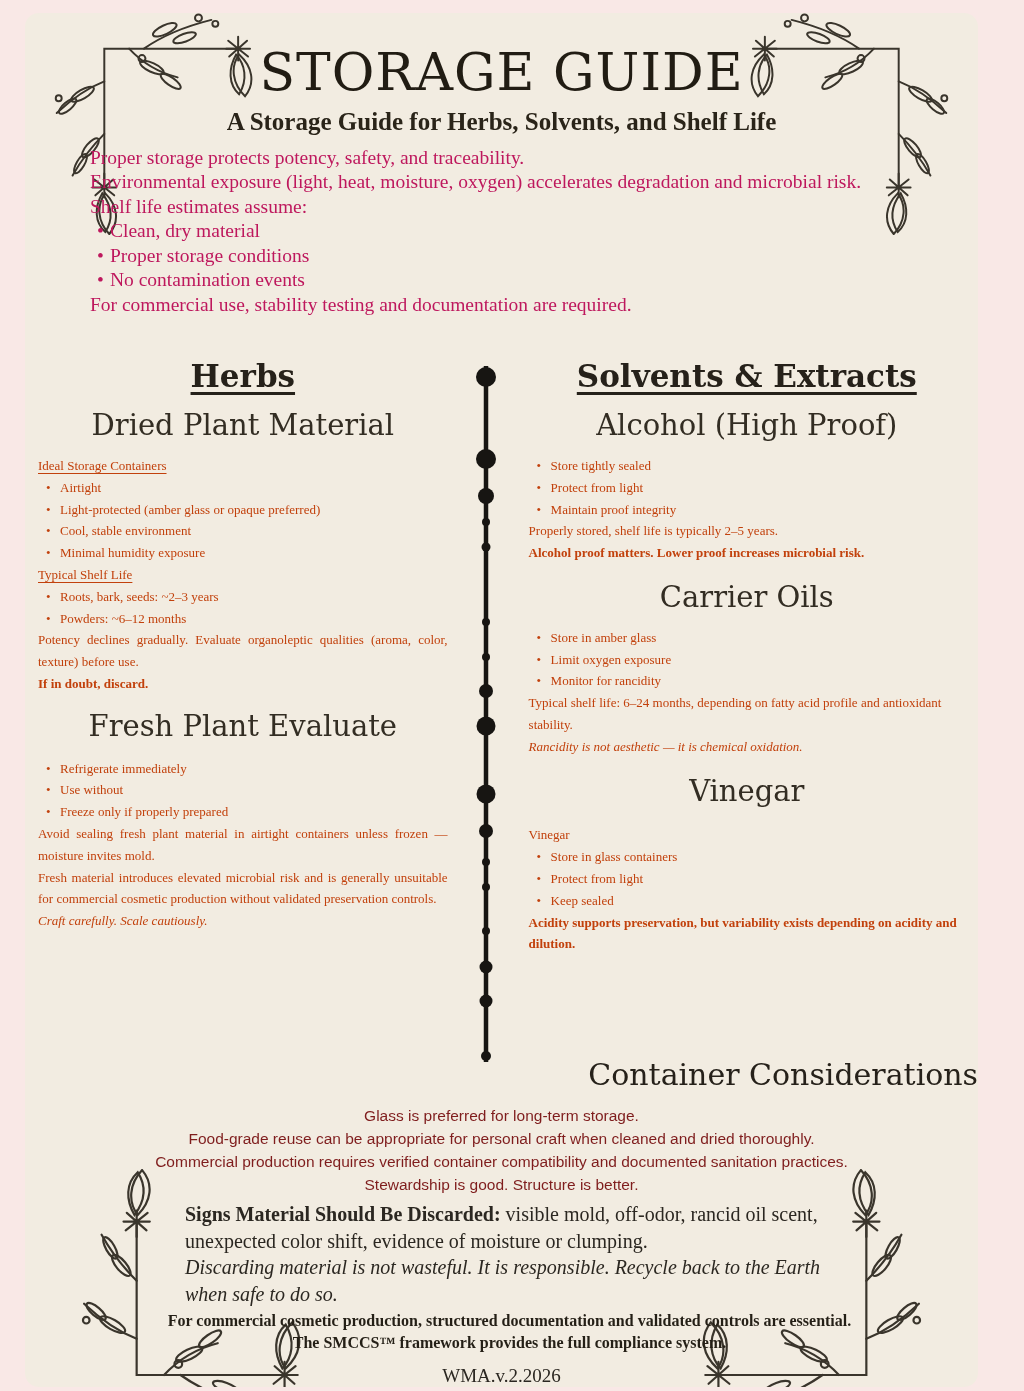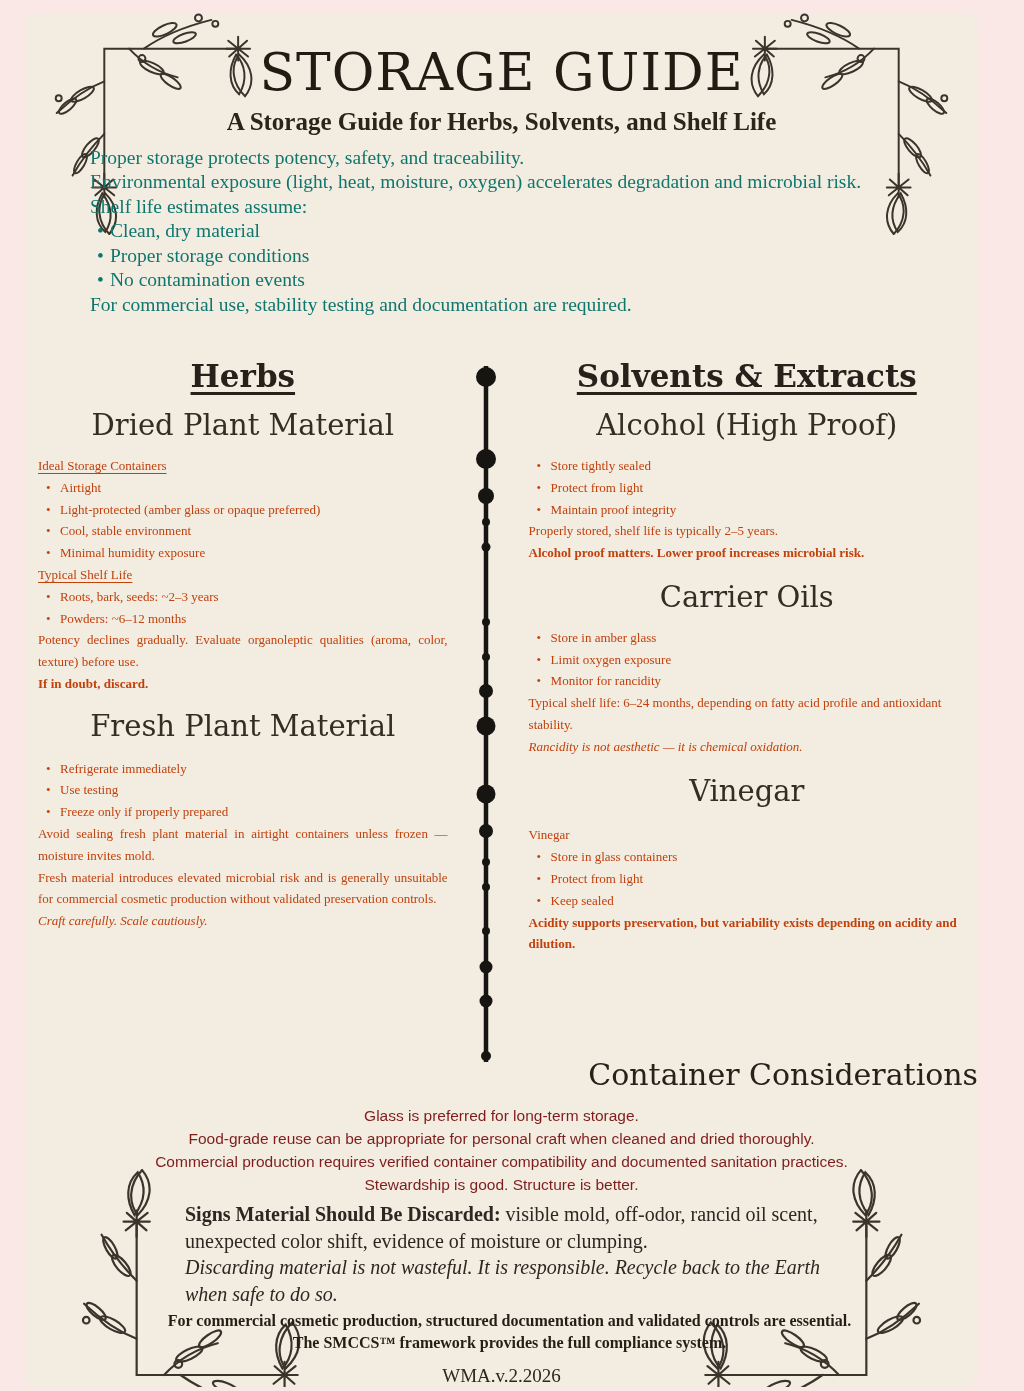--- a/index.html
+++ b/index.html
@@ -37,21 +37,21 @@
   }
   .subtitle {
     margin-top: 5px;
     font-family: "Liberation Serif", serif;
     font-size: 25px;
     font-weight: 600;
     color: #2a2419;
   }
   
   .intro { position: relative; z-index: 1; margin: 10px 50px 0 65px; }
-  .intro p { margin: 0; font-size: 19.5px; line-height: 24.5px; color: #0f766e; }
+  .intro p { margin: 0; font-size: 19.5px; line-height: 24.5px; color: #be185d; }
   .intro p.ib { position: relative; padding-left: 20px; }
   .intro p.ib::before { content: "•"; position: absolute; left: 7px; }
   
   .columns { position: absolute; z-index: 1; top: 345px; left: 13px; width: 927px; display: flex; }
   .col-left  { width: 427px; margin-right: 45px; }
   .col-right { width: 455px; margin-left: 36px; }
   .colhead {
     margin: 0; text-align: center;
     font-family: "DejaVu Serif", serif;
     font-size: 31px; font-weight: bold;
@@ -270,24 +270,24 @@
           <p class="li">Light-protected (amber glass or opaque preferred)</p>
           <p class="li">Cool, stable environment</p>
           <p class="li">Minimal humidity exposure</p>
           <p class="u">Typical Shelf Life</p>
           <p class="li">Roots, bark, seeds: ~2–3 years</p>
           <p class="li">Powders: ~6–12 months</p>
           <p class="just">Potency declines gradually. Evaluate organoleptic qualities (aroma, color, texture) before use.</p>
           <p class="strong">If in doubt, discard.</p>
         </div>
 
-        <h3 class="sechead" style="margin-top:14px">Fresh Plant Material</h3>
+        <h3 class="sechead" style="margin-top:14px">Fresh Plant Evaluate</h3>
         <div class="list" style="margin-top:14px">
           <p class="li">Refrigerate immediately</p>
-          <p class="li">Use testing</p>
+          <p class="li">Use without</p>
           <p class="li">Freeze only if properly prepared</p>
           <p class="just">Avoid sealing fresh plant material in airtight containers unless frozen — moisture invites mold.</p>
           <p class="just">Fresh material introduces elevated microbial risk and is generally unsuitable for commercial cosmetic production without validated preservation controls.</p>
           <p class="em">Craft carefully. Scale cautiously.</p>
         </div>
       </div>
 
       <div class="col-right">
         <h2 class="colhead">Solvents &amp; Extracts</h2>
 

